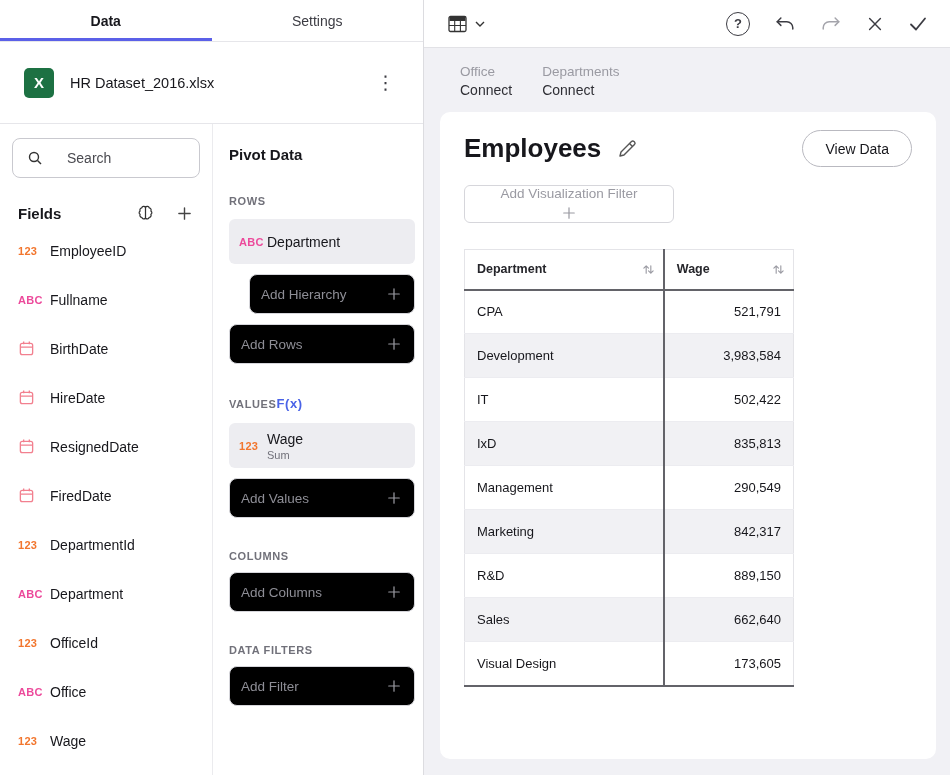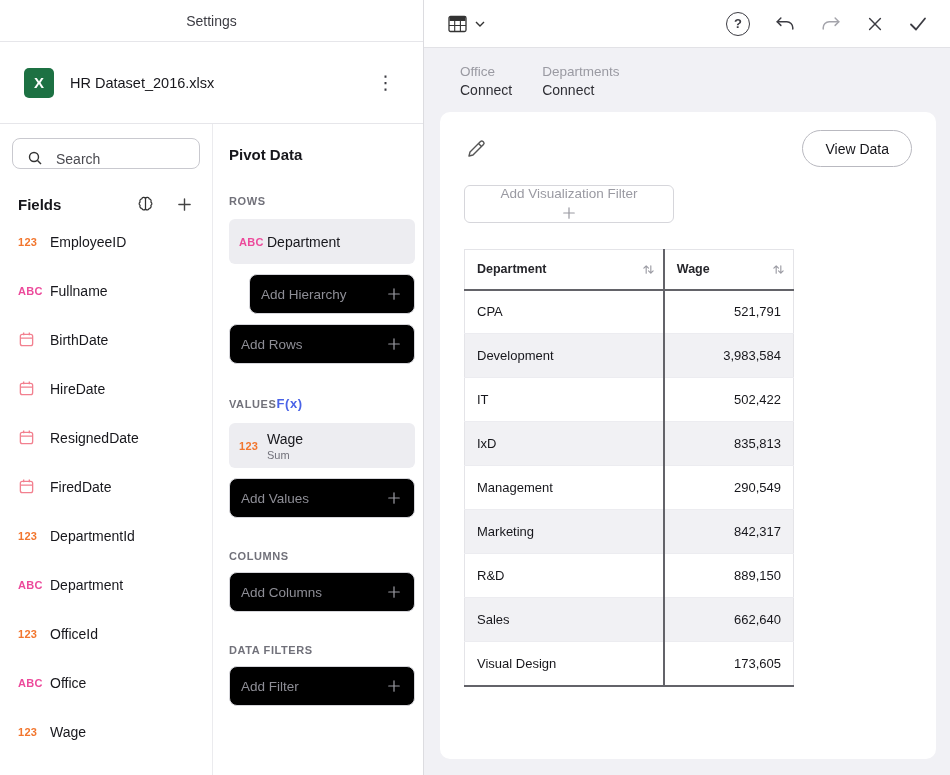--- a/index.html
+++ b/index.html
@@ -13,21 +13,21 @@
   .tab { flex:1; display:flex; align-items:center; justify-content:center; font-size:14px; color:#3c3c43; cursor:pointer; }
   .tab.active { font-weight:700; color:#17171c; box-shadow: inset 0 -3px 0 #5b60e8; }
 
   .file-row { height:82px; min-height:82px; display:flex; align-items:center; padding:0 24px; border-bottom:1px solid #e6e6ea; gap:16px; }
   .excel-icon { width:30px; height:30px; background:#1d7143; border-radius:5px; color:#fff; display:flex; align-items:center; justify-content:center; font-weight:700; font-size:15px; }
   .file-name { font-size:14.5px; }
   .kebab { margin-left:auto; font-size:19px; color:#3c3c43; line-height:1; cursor:pointer; padding:4px; }
 
   .panel-body { flex:1; display:flex; min-height:0; }
   .fields-col { width:213px; min-width:213px; border-right:1px solid #ebebee; padding:14px 12px 0 12px; overflow:hidden; }
-  .search-box { display:flex; align-items:flex-end; gap:9px; border:1px solid #c9c9cf; border-radius:8px; height:31px; padding:0 12px; }
+  .search-box { display:flex; align-items:center; gap:20px; border:1px solid #c9c9cf; border-radius:8px; height:40px; padding:0 12px; }
   .search-box input { border:none; outline:none; font-size:14px; width:100%; font-family:inherit; color:#222; background:transparent; }
   .search-box input::placeholder { color:#4a4a50; }
 
   .fields-header { display:flex; align-items:center; margin:24px 6px 1px 6px; }
   .fields-title { font-size:15px; font-weight:700; }
   .fields-header .spacer { flex:1; }
   .icon-btn { display:flex; align-items:center; justify-content:center; cursor:pointer; padding:2px; }
   .fields-header .icon-btn + .icon-btn { margin-left:18px; }
 
   .field-item { display:flex; align-items:center; height:49px; padding-left:6px; cursor:grab; }
@@ -82,20 +82,21 @@
   svg { display:block; }
 </style>
 </head>
 <body>
 
 <div class="app">
 
   <div class="left-panel">
 
     <div class="tabs">
+      <div class="tab active">Data</div>
       <div class="tab">Settings</div>
     </div>
 
     <div class="file-row">
       <div class="excel-icon">X</div>
       <div class="file-name">HR Dataset_2016.xlsx</div>
       <div class="kebab">⋮</div>
     </div>
 
     <div class="panel-body">
@@ -318,20 +319,21 @@
         <div class="src-status">Connect</div>
       </div>
       <div class="source">
         <div class="src-name">Departments</div>
         <div class="src-status">Connect</div>
       </div>
     </div>
 
     <div class="card">
       <div class="card-header">
+        <span class="card-title">Employees</span>
         <span class="icon-btn">
           <svg width="20" height="20" viewBox="0 0 20 20" fill="none" stroke="#555" stroke-width="1.4" stroke-linejoin="round">
             <path d="M3 17l1-4L14.5 2.5a1.8 1.8 0 0 1 2.5 0l.5.5a1.8 1.8 0 0 1 0 2.5L7 16l-4 1z"></path>
               <path d="M12.5 4.5l3 3"></path>
           </svg>
         </span>
         <button class="view-data-btn">View Data</button>
       </div>
 
       <div class="viz-filter">

